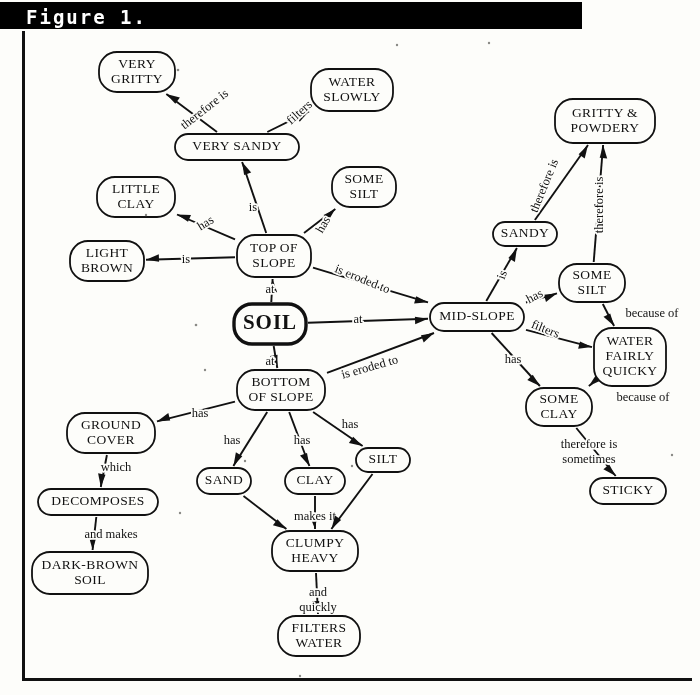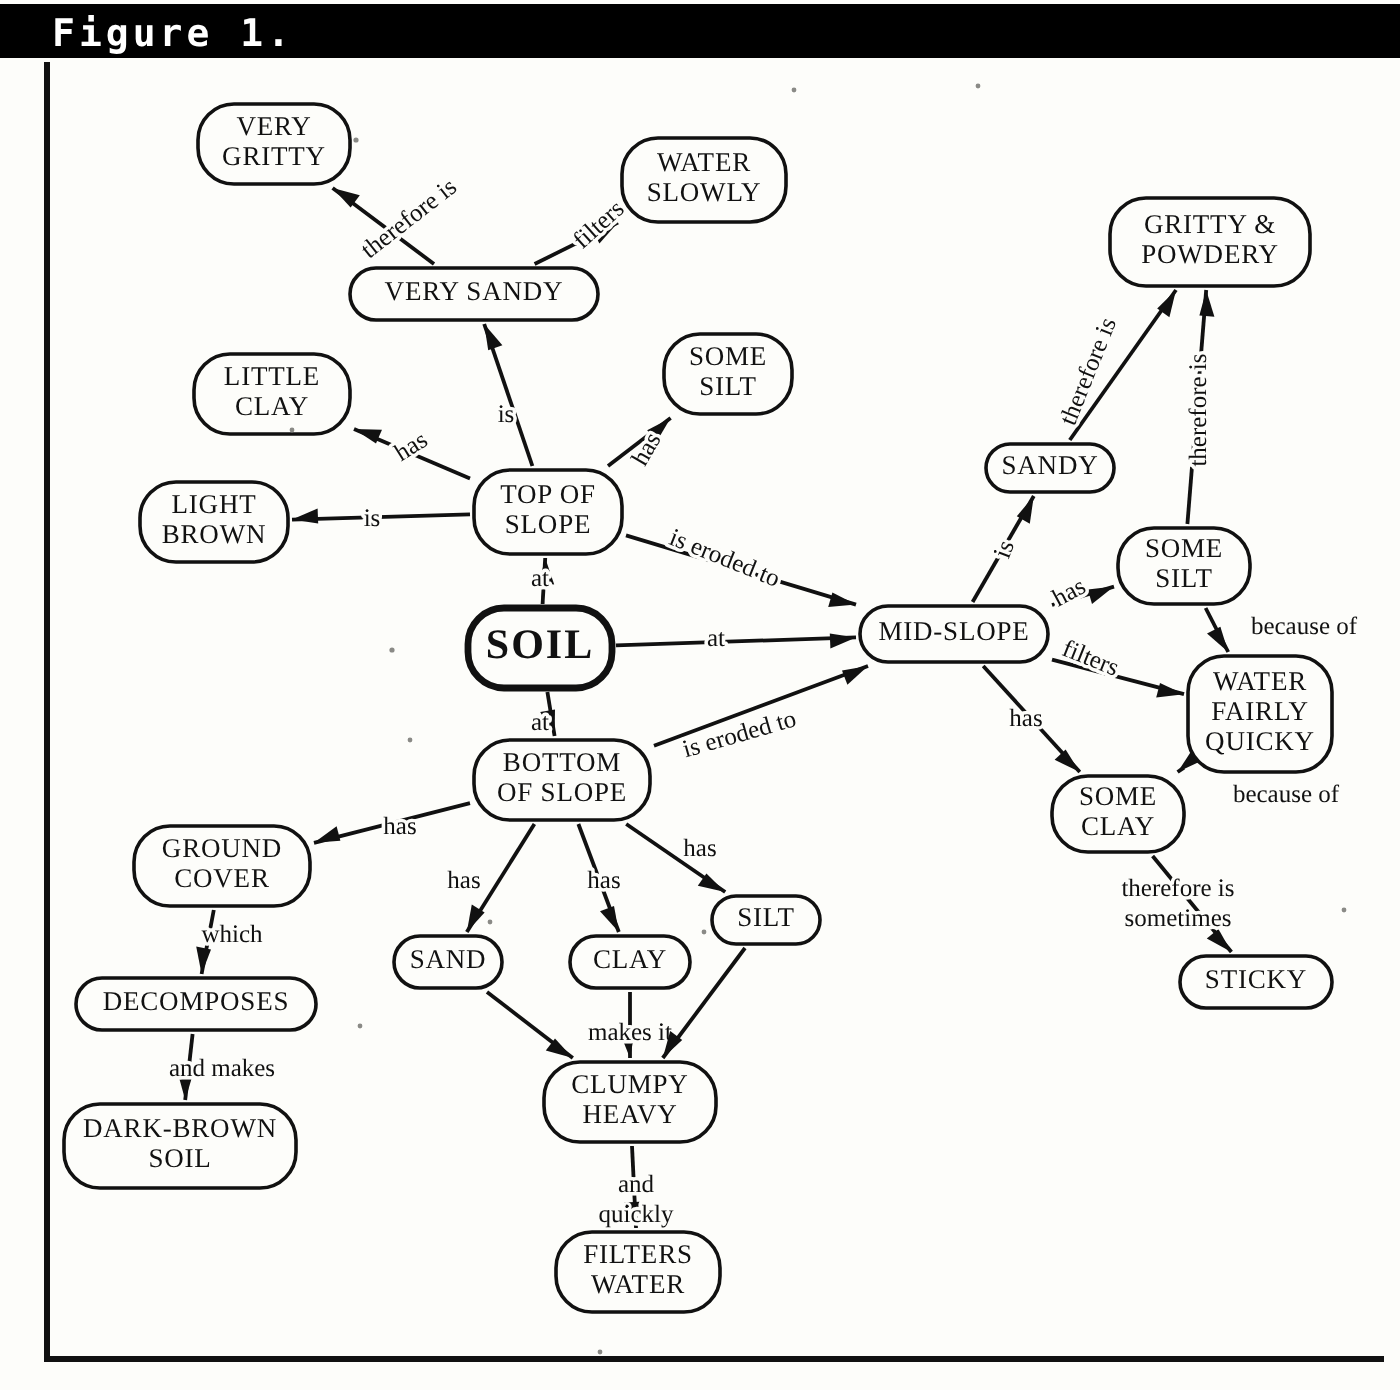--- a/index.html
+++ b/index.html
@@ -12,21 +12,21 @@
     width: 700px;
     height: 695px;
     background: #fdfdfa;
     font-family: "Liberation Serif", serif;
     overflow: hidden;
   }
   #figure-header {
     position: absolute;
     left: 0;
     top: 2px;
-    width: 700px;
+    width: 582px;
     height: 27px;
     background: #000000;
   }
   #figure-header-label {
     position: absolute;
     left: 26px;
     top: 4px;
     color: #ffffff;
     font-family: "DejaVu Sans Mono", monospace;
     font-weight: bold;

